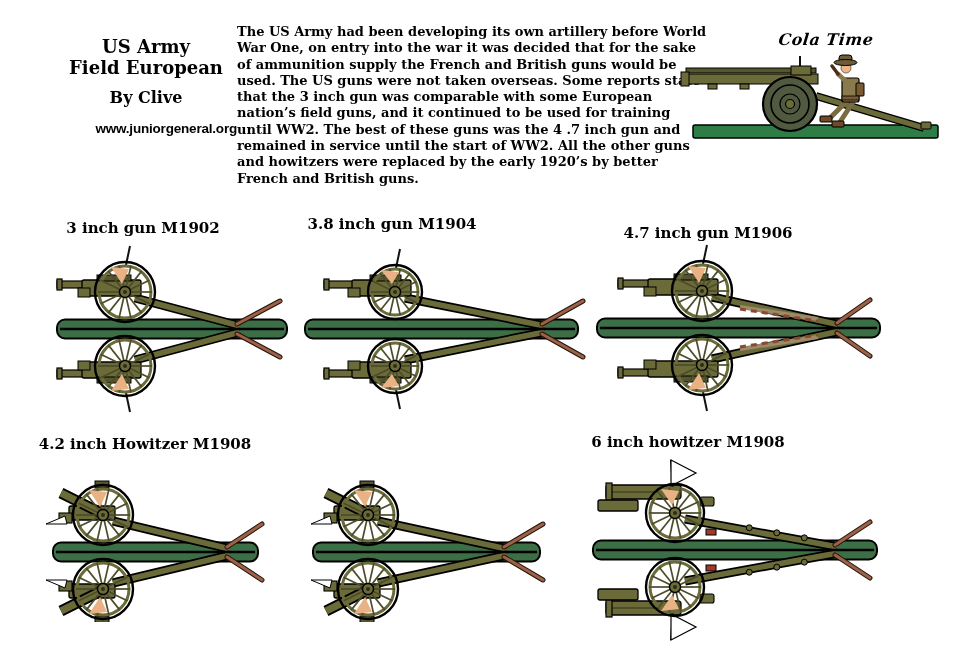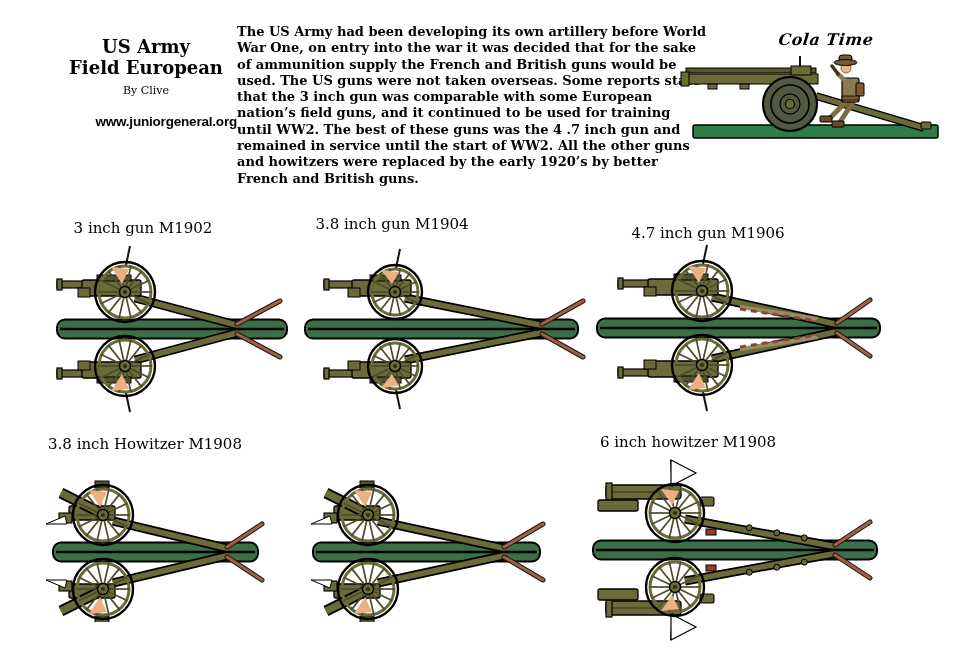--- a/index.html
+++ b/index.html
@@ -1,28 +1,28 @@
 <!DOCTYPE html>
 <html><head>
 <meta charset="utf-8">
 <style>
   html,body{margin:0;padding:0;background:#fff;}
   #page{position:relative;width:968px;height:659px;background:#ffffff;overflow:hidden;
         font-family:"DejaVu Serif","Liberation Serif",serif;color:#000;}
   .abs{position:absolute;}
   #title-block{left:55px;top:36px;width:182px;text-align:center;font-weight:bold;}
   .title-line{font-size:18px;line-height:21px;font-weight:bold;}
-  .byline{font-size:11px;line-height:20px;font-weight:normal;margin-top:3px;}
+  .byline{font-size:16px;line-height:20px;font-weight:bold;margin-top:10px;}
   .website{font-size:13.5px;font-weight:bold;margin-top:13px;
            font-family:"Liberation Sans","DejaVu Sans",sans-serif;letter-spacing:-0.2px;text-align:right;}
   #intro{left:237px;top:8px;width:474px;font-size:13px;line-height:16.3px;font-weight:bold;
          white-space:pre-line;text-align:left;margin-top:16px;}
   #cola-caption{left:766px;top:30px;width:120px;text-align:center;font-style:italic;font-weight:bold;
                 font-size:16px;letter-spacing:0.5px;transform:skewX(-6deg);}
-  .gun-label{position:absolute;width:220px;text-align:center;font-size:15px;font-weight:normal;white-space:nowrap;}
+  .gun-label{position:absolute;width:220px;text-align:center;font-size:15px;font-weight:bold;white-space:nowrap;}
   svg{position:absolute;display:block;}
 </style>
 </head>
 <body>
 
 <div id="page">
 
   <div id="title-block" class="abs">
     <div class="title-line">US Army</div>
     <div class="title-line">Field European</div>
@@ -68,21 +68,21 @@
       <line x1="172" y1="45" x2="160" y2="34" stroke="#8a7b4e" stroke-width="4.5" stroke-linecap="round"></line>
       <line x1="160" y1="34" x2="154" y2="26" stroke="#4a2e1a" stroke-width="3.5" stroke-linecap="round"></line>
       <circle cx="168" cy="28" r="5" fill="#e9b68c" stroke="#6b4a32" stroke-width="0.8"></circle>
       <rect x="161" y="15" width="13" height="7" fill="#6d5c36" stroke="#000" stroke-width="1" rx="3"></rect>
       <ellipse cx="167.5" cy="22.5" rx="11.5" ry="3" fill="#6d5c36" stroke="#000" stroke-width="1"></ellipse>
     </svg>
 
   <div class="gun-label" style="left:33px;top:219px">3 inch gun M1902</div>
   <div class="gun-label" style="left:282px;top:215px">3.8 inch gun M1904</div>
   <div class="gun-label" style="left:598px;top:224px">4.7 inch gun M1906</div>
-  <div class="gun-label" style="left:35px;top:435px">3.8 inch Howitzer M1908</div>
+  <div class="gun-label" style="left:35px;top:435px">4.2 inch Howitzer M1908</div>
   <div class="gun-label" style="left:578px;top:433px">6 inch howitzer M1908</div>
 
   <svg id="fig-0" width="252" height="176" viewBox="0 0 252 176" style="left: 40px; top: 243px;">
       <rect x="17" y="76.5" width="230" height="19" fill="#3d6f47" stroke="#000" stroke-width="2" rx="8"></rect>
       <g transform="translate(0,86)">
         <line x1="95" y1="-31" x2="200" y2="-3" stroke="#000" stroke-width="9"></line>
         <line x1="95" y1="-31" x2="200" y2="-3" stroke="#6b6b3a" stroke-width="5.5"></line>
         <line x1="197" y1="-5" x2="240" y2="-28" stroke="#241509" stroke-width="5" stroke-linecap="round"></line>
         <line x1="197" y1="-5" x2="240" y2="-28" stroke="#9d6049" stroke-width="3" stroke-linecap="round"></line>
         <rect x="17" y="-48" width="41" height="7" fill="#6b6b3a" stroke="#000" stroke-width="1.2" rx="0"></rect>

